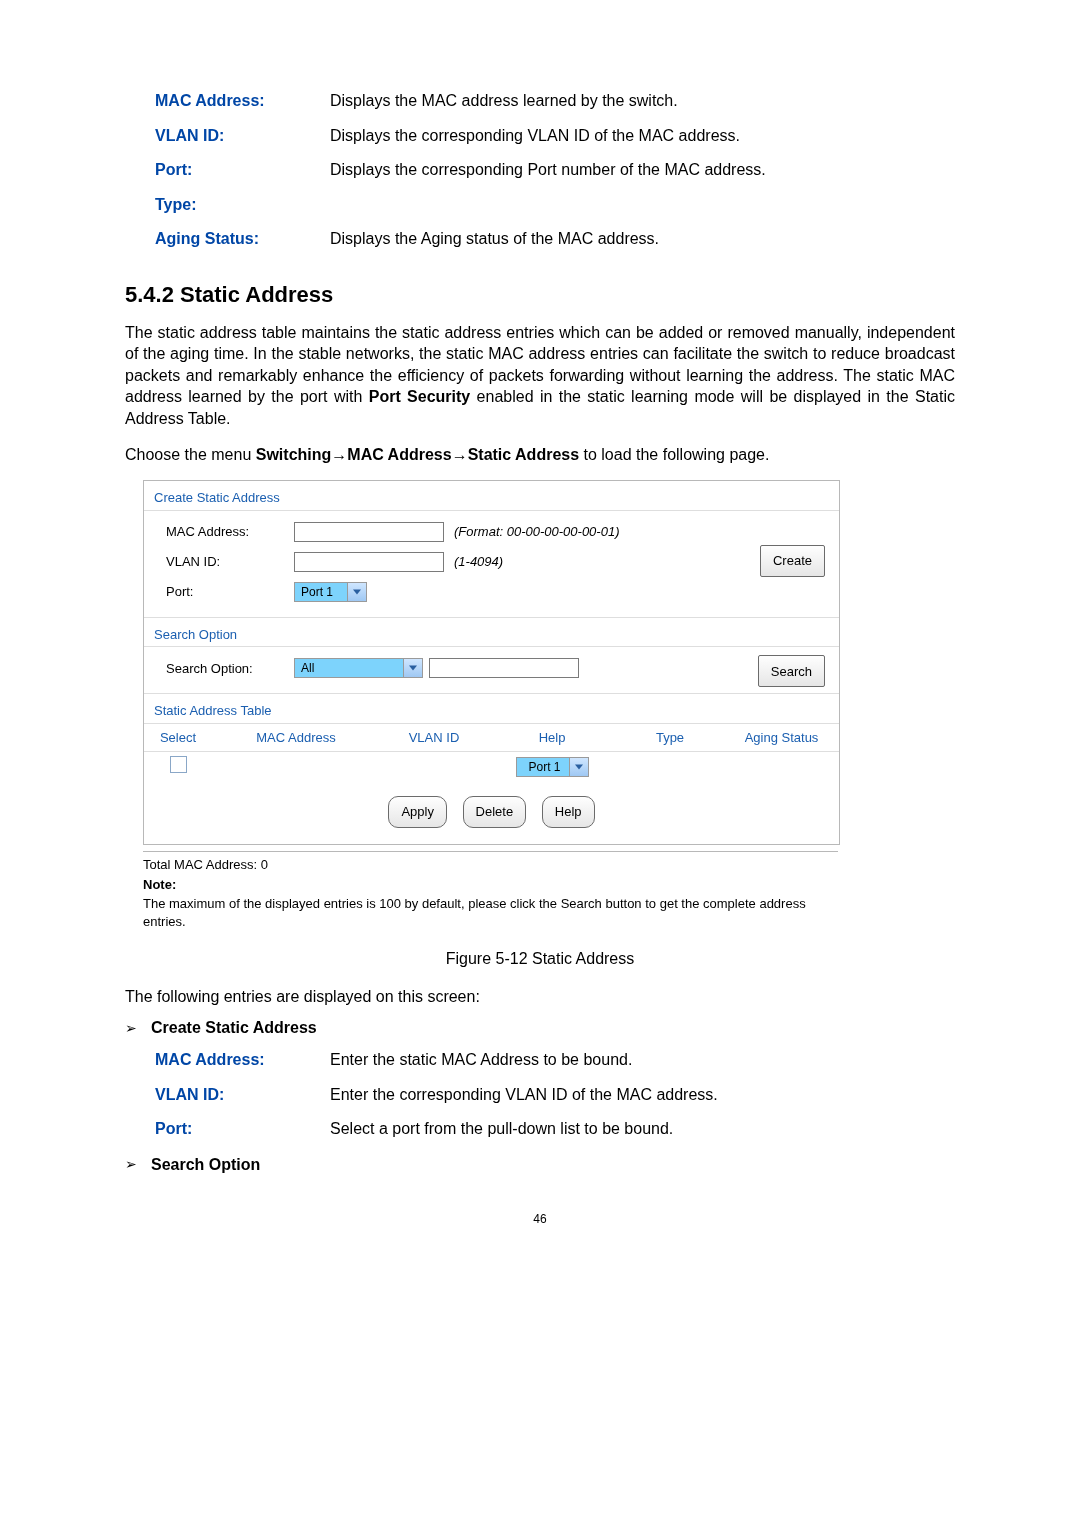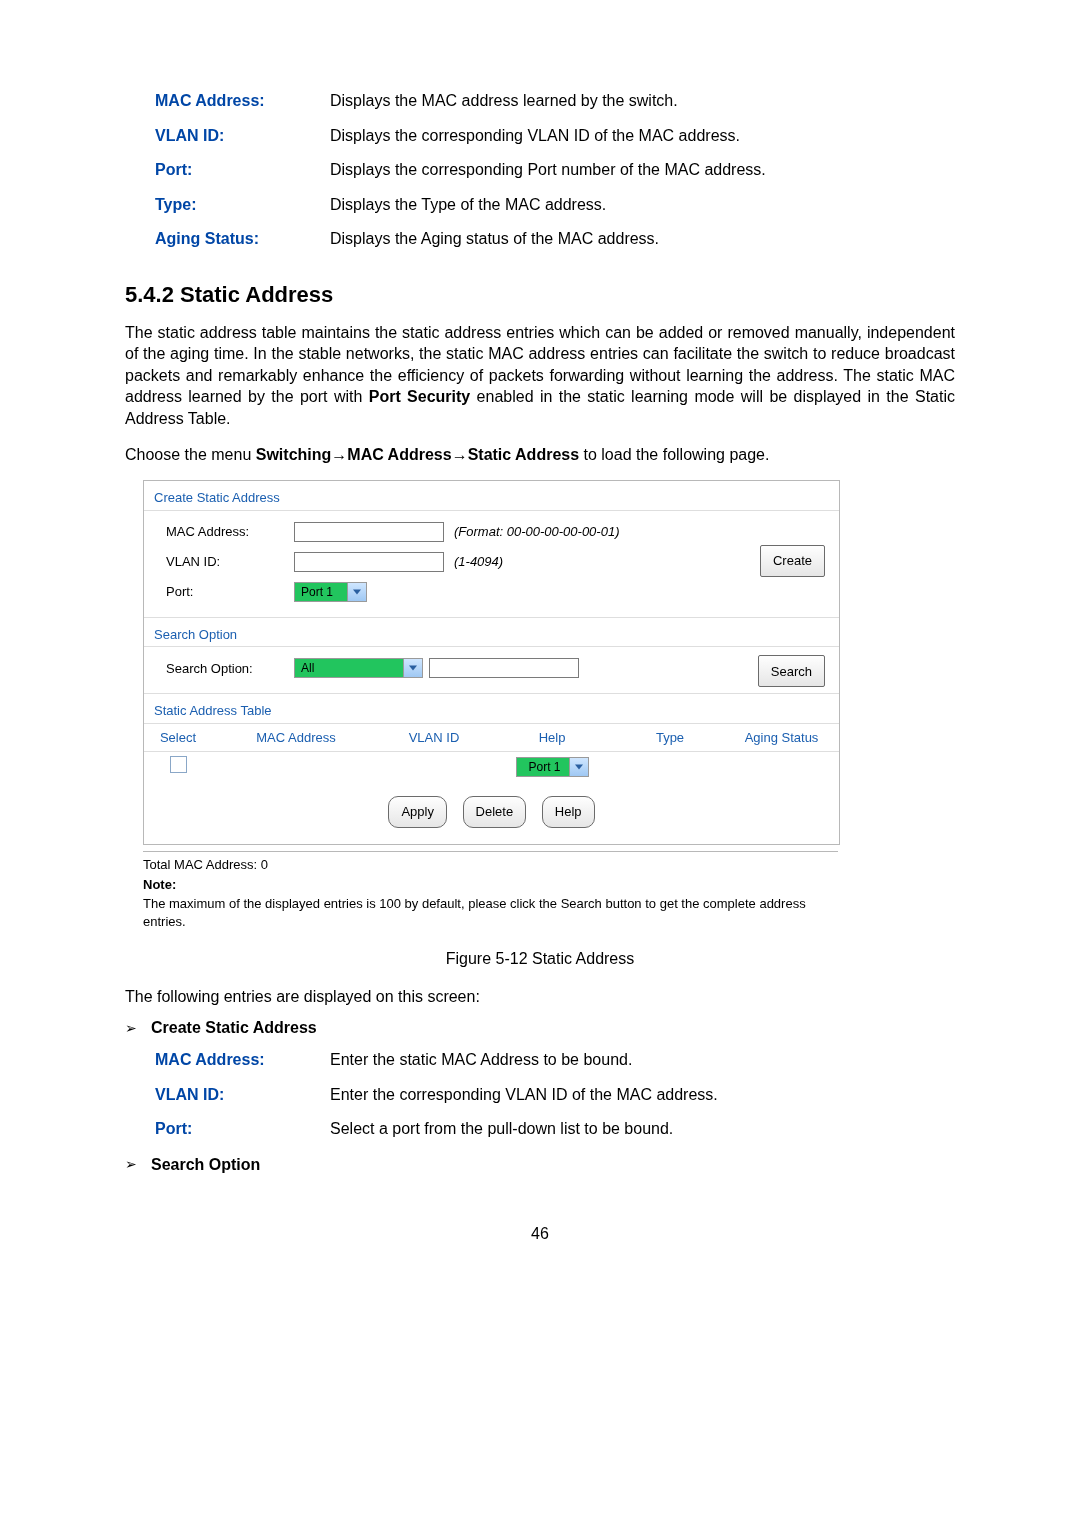--- a/index.html
+++ b/index.html
@@ -90,21 +90,21 @@
   .hint {
     margin-left: 10px;
     font-size: 13px;
     font-style: italic;
   }
   .select-box {
     display: inline-flex;
     align-items: center;
     border: 1px solid #9a9a9a;
     height: 20px;
-    background: #22c55e;
+    background: #7dd3fc;
     padding-left: 6px;
     box-sizing: border-box;
   }
   .select-box .sel-text {
     min-width: 44px;
     font-size: 12px;
   }
   .select-box .sel-arrow {
     width: 18px;
     height: 18px;
@@ -200,22 +200,22 @@
     font-size: 14px;
     text-align: left;
   }
   .bullet-head .txt {
     font-weight: bold;
     font-size: 16px;
   }
 
   .footer-pagenum {
     text-align: center;
-    font-size: 16px;
-    margin-top: 48px;
+    font-size: 12px;
+    margin-top: 36px;
   }
 </style>
 </head>
 <body>
 
 <div class="page">
 
   <div class="def-table">
     <div class="def-row">
       <div class="def-term">MAC Address:</div>
@@ -224,21 +224,20 @@
     <div class="def-row">
       <div class="def-term">VLAN ID:</div>
       <div class="def-desc">Displays the corresponding VLAN ID of the MAC address.</div>
     </div>
     <div class="def-row">
       <div class="def-term">Port:</div>
       <div class="def-desc">Displays the corresponding Port number of the MAC address.</div>
     </div>
     <div class="def-row">
       <div class="def-term">Type:</div>
-      <div class="def-desc">Displays the Type of the MAC address.</div>
     </div>
     <div class="def-row">
       <div class="def-term">Aging Status:</div>
       <div class="def-desc">Displays the Aging status of the MAC address.</div>
     </div>
   </div>
 
   <h2 class="section-title">5.4.2 Static Address</h2>
 
   <p class="body justify">

